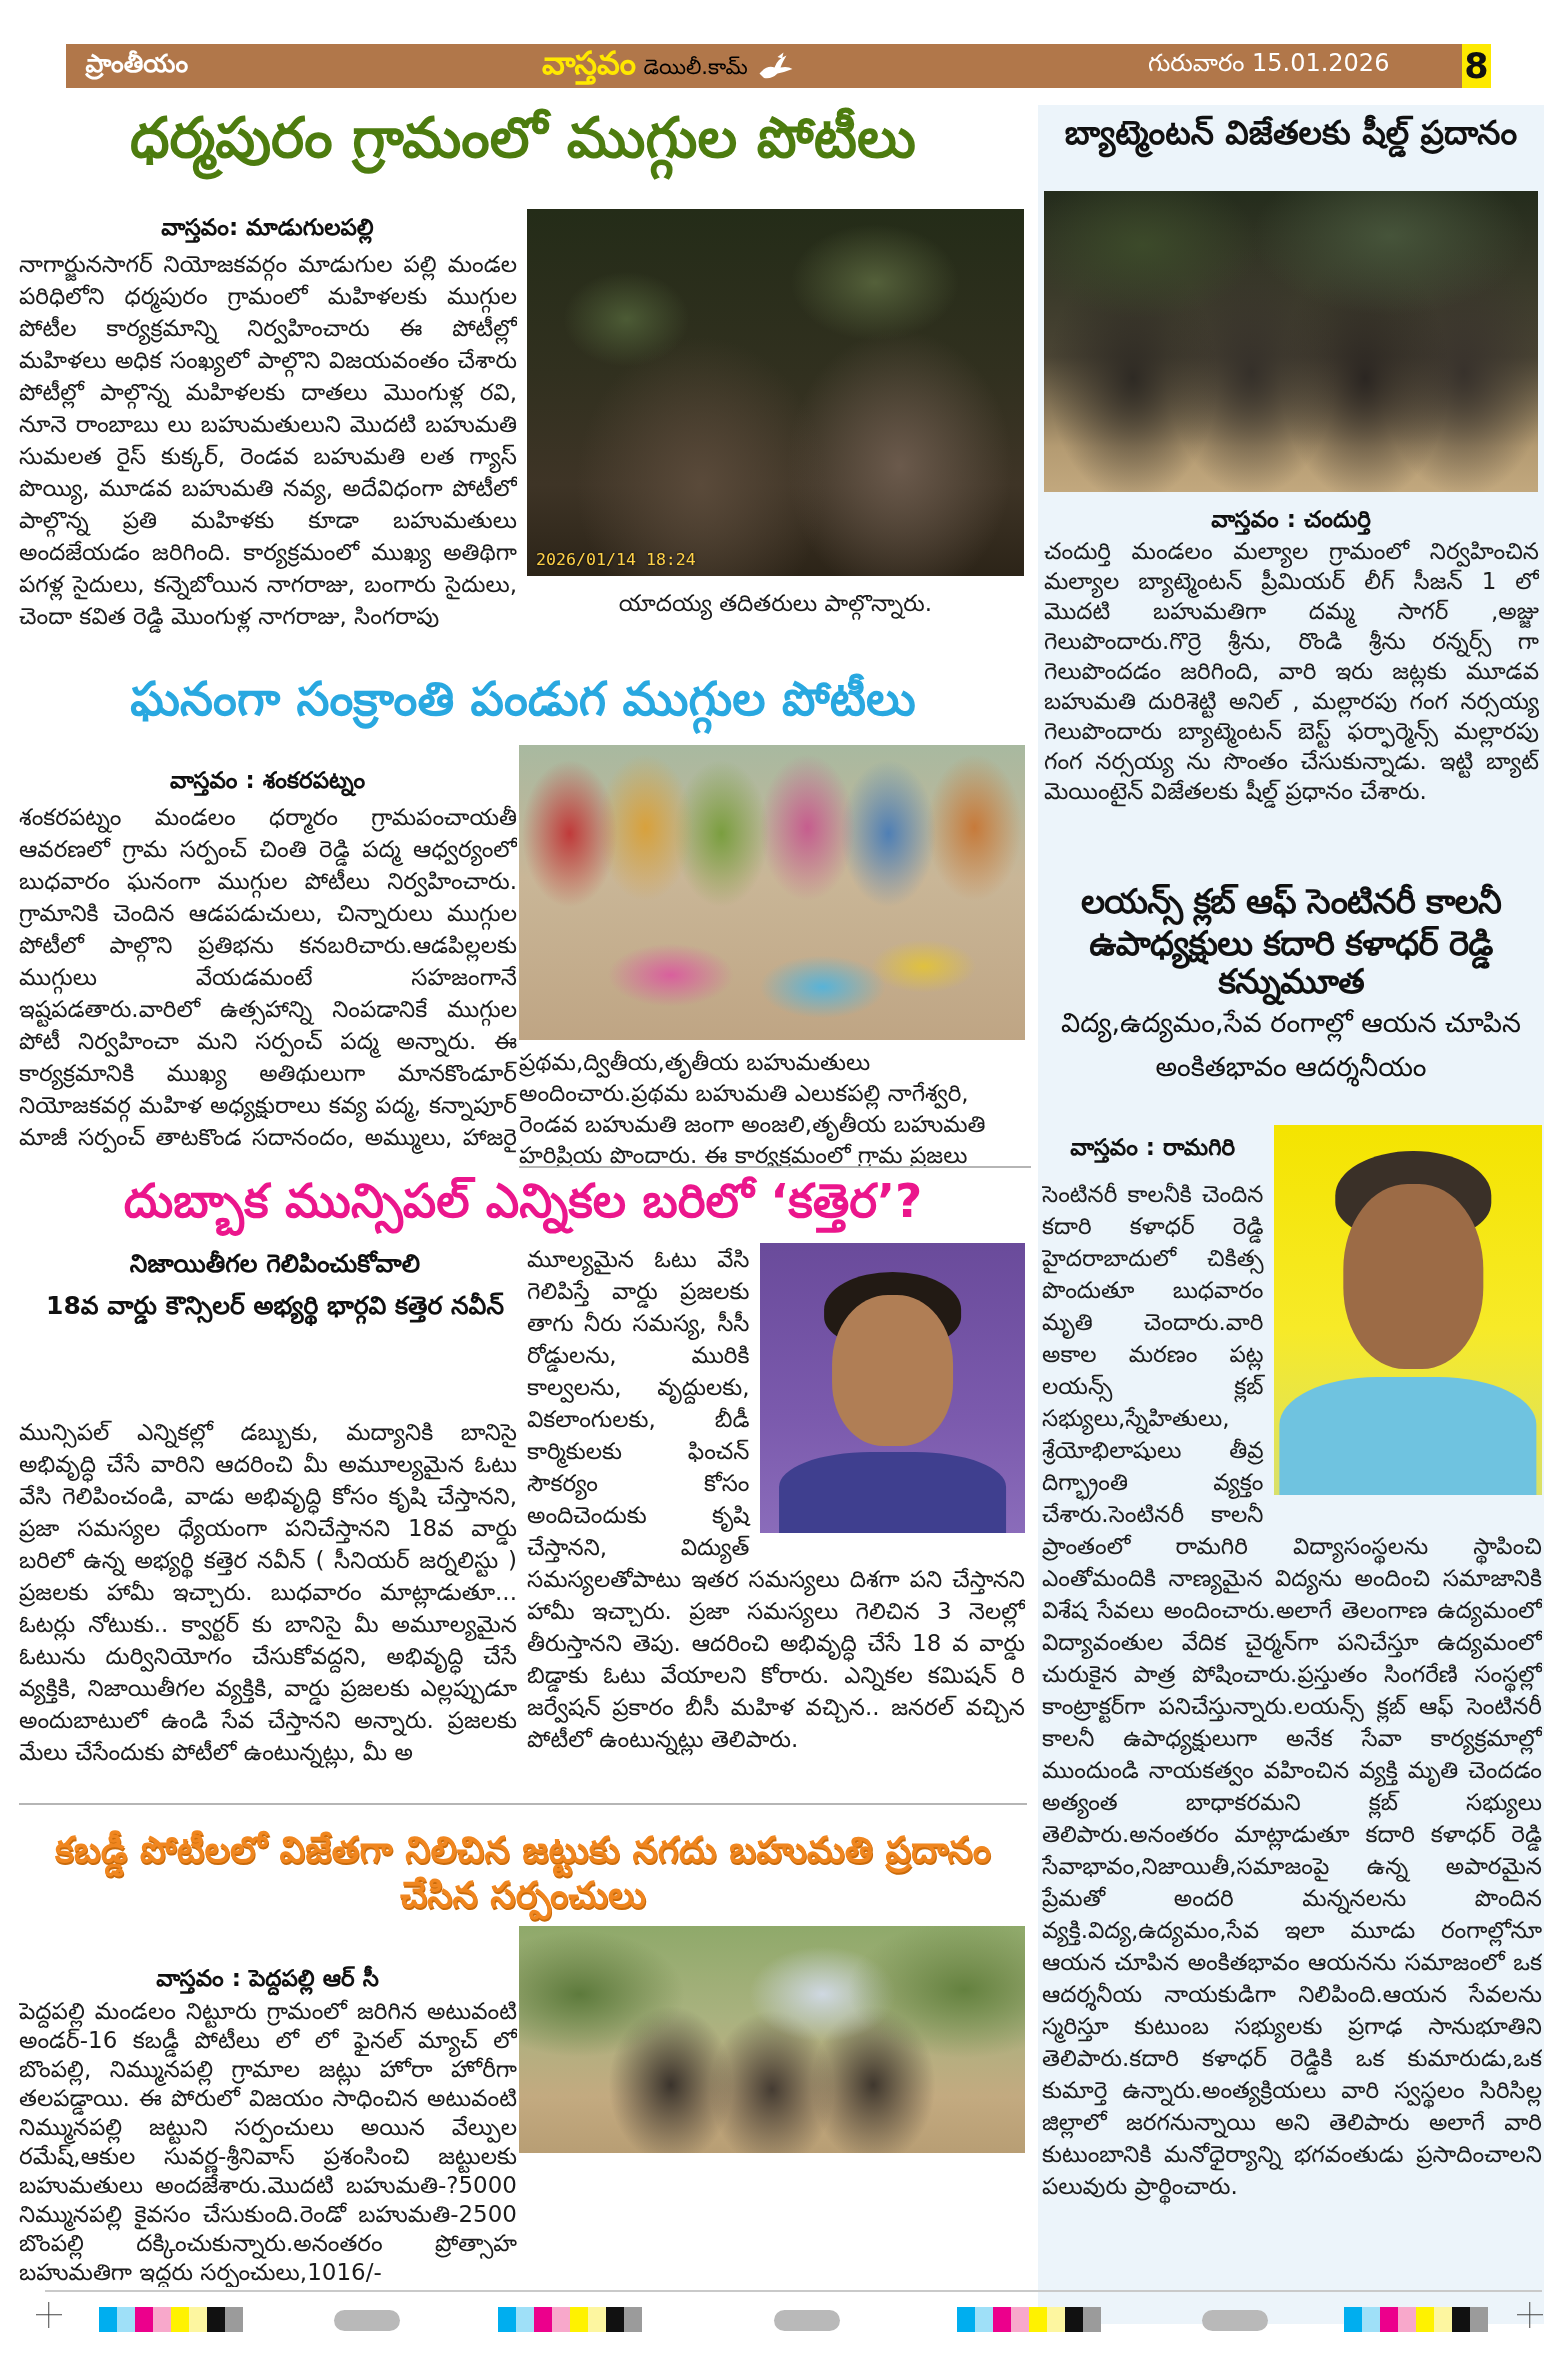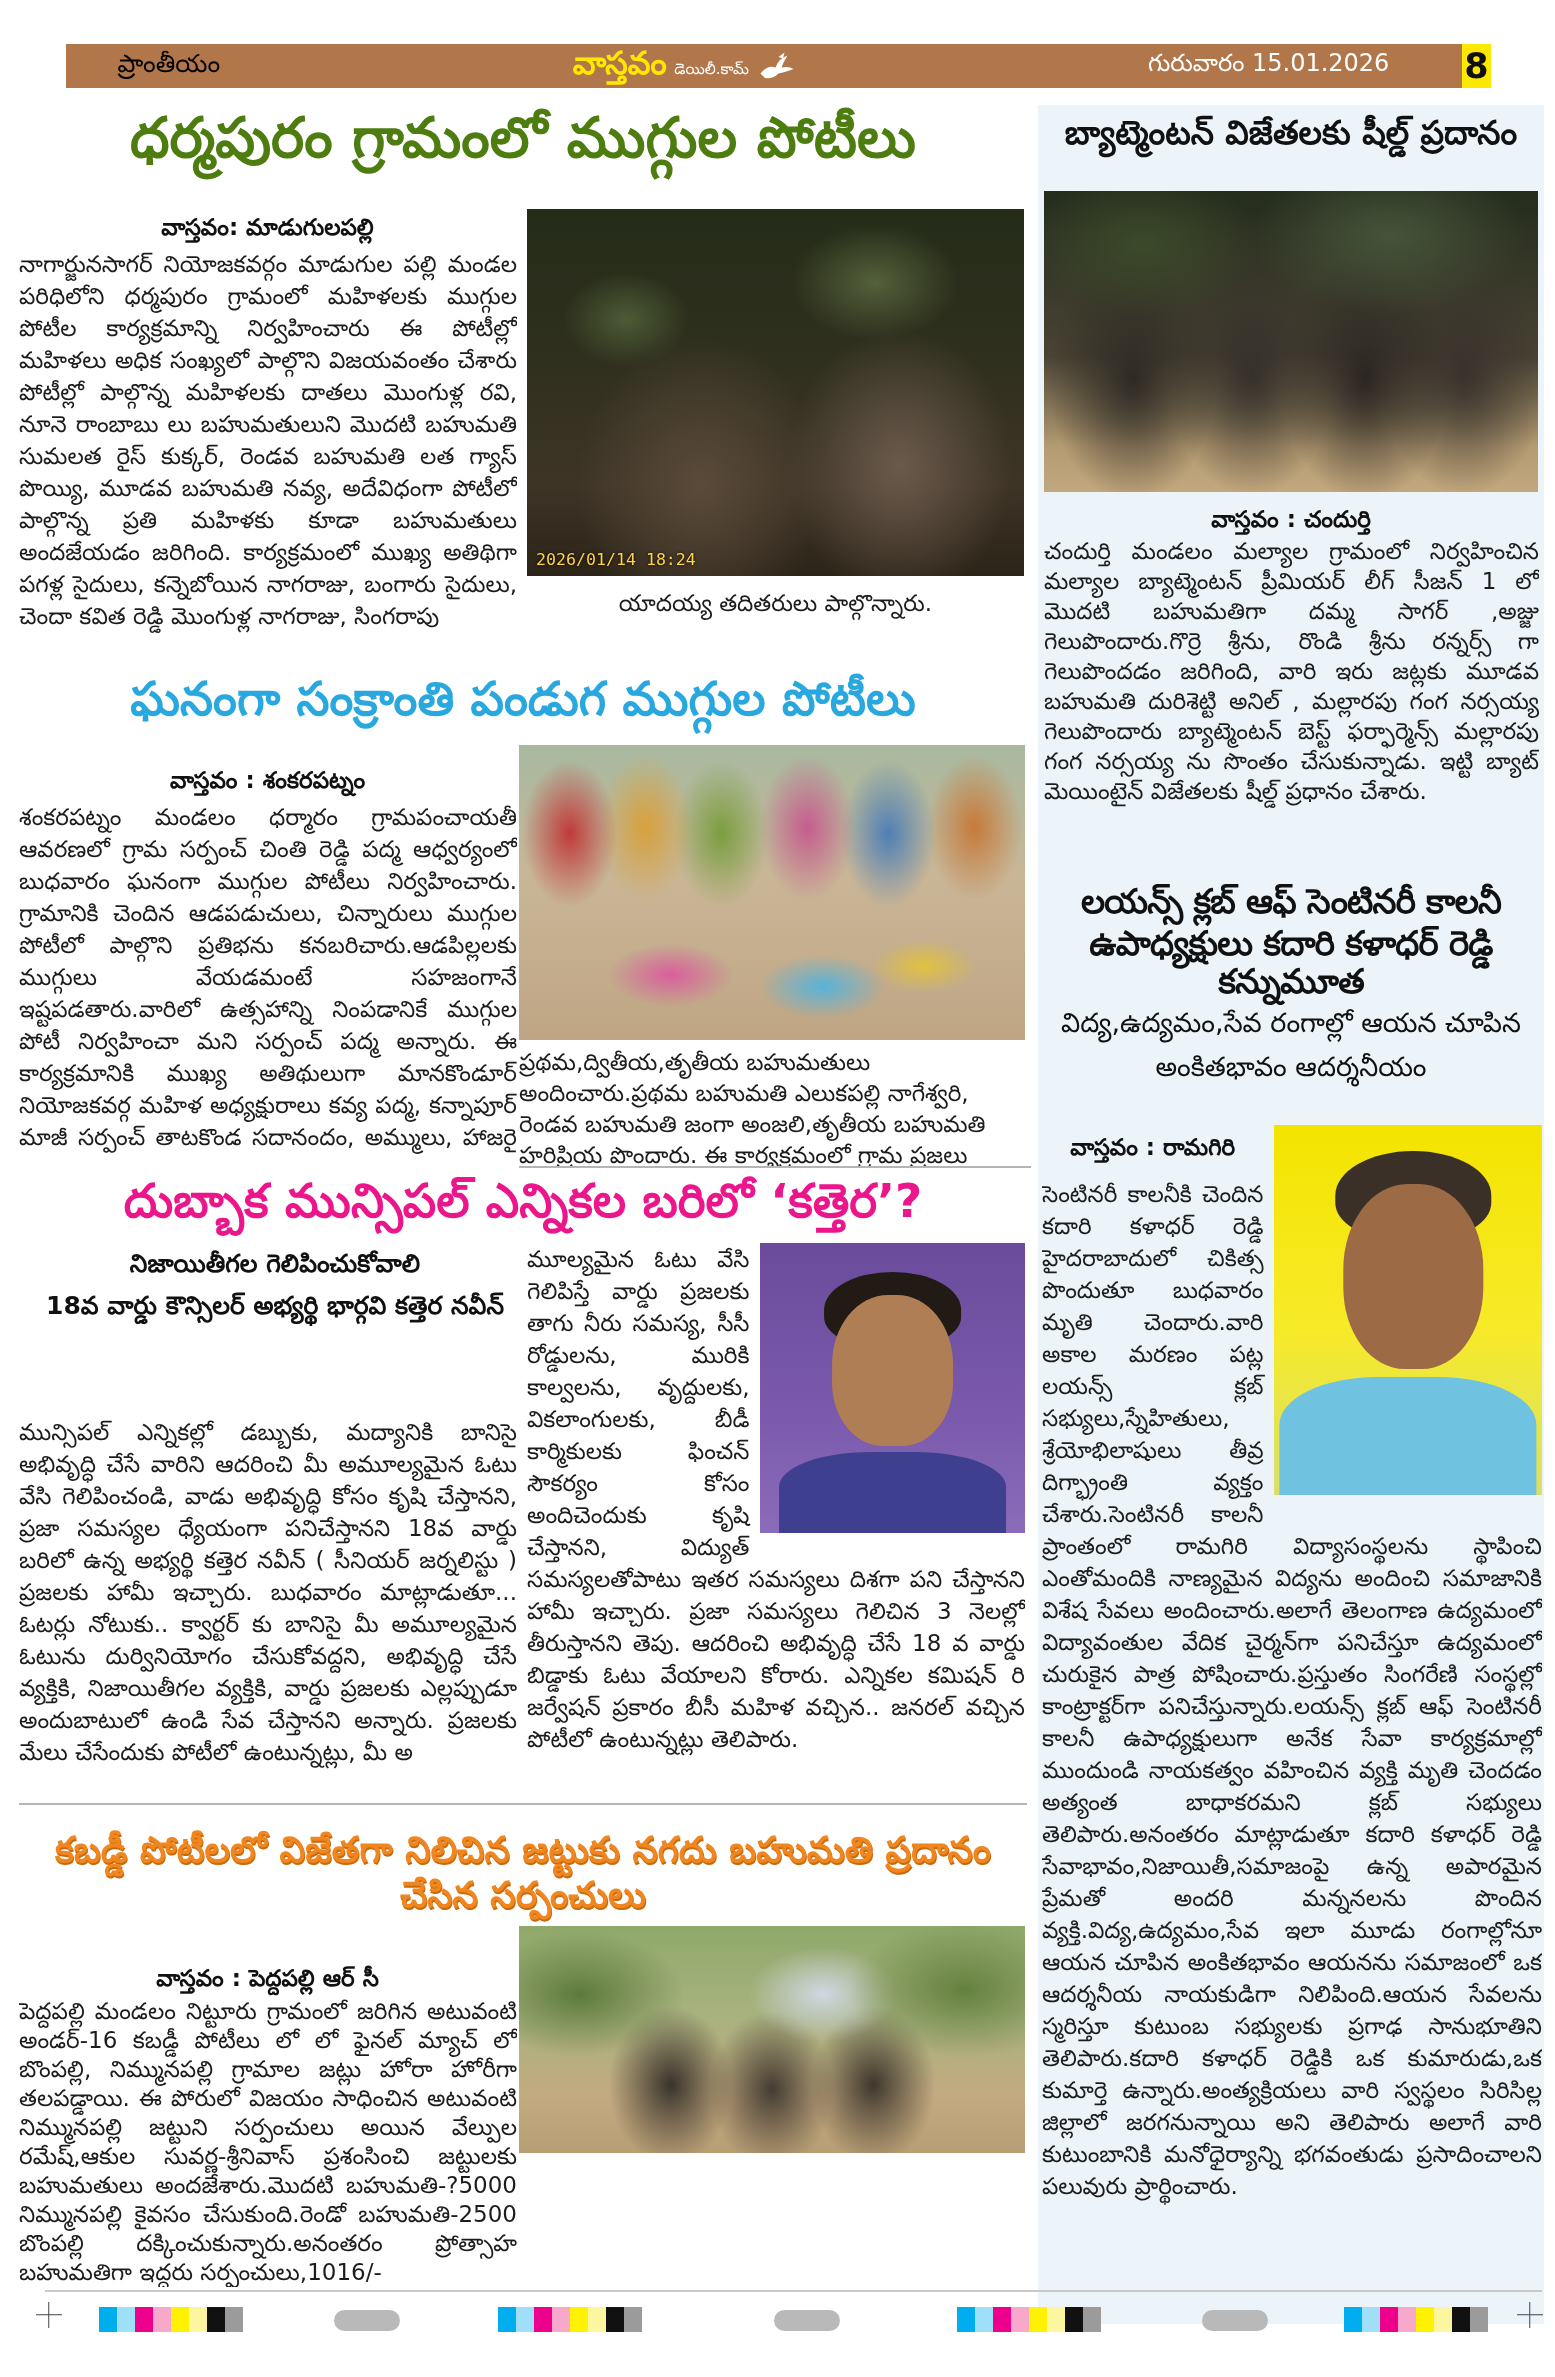--- a/index.html
+++ b/index.html
@@ -2,24 +2,24 @@
 <html style="font-size:12px"><head>
 <meta charset="utf-8">
 <style>
   html,body{margin:0;padding:0;background:#fff;}
   .page{position:relative;width:1555px;height:2377px;background:#ffffff;overflow:hidden;
         font-family:"DejaVu Sans","Liberation Sans",sans-serif;color:#222;}
   .abs{position:absolute;}
   
   .masthead{left:66px;top:44px;width:1396px;height:44px;background:#b1774a;
             display:flex;align-items:center;justify-content:space-between;padding:0 19.6px;box-sizing:border-box;}
-  .masthead .section{color:#000000;font-size:25px;font-weight:normal;margin-left:32px;}
+  .masthead .section{color:#ffffff;font-size:25px;font-weight:bold;}
   .brand-wrap{display:flex;align-items:baseline;gap:7.5px;}
   .brand-main{color:#ffe800;font-size:32px;font-weight:bold;}
-  .brand-suffix{color:#ffffff;font-size:15px;}
+  .brand-suffix{color:#000000;font-size:21px;}
   .masthead .date{color:#fff;font-size:24px;margin-right:53px;}
   .pagenum-box{left:1462px;top:44px;width:29px;height:44px;background:#fde900;
                display:flex;align-items:center;justify-content:center;font-size:35px;font-weight:bold;color:#111;}
   .bird{width:39px;height:30px;align-self:center;}
   
   .hl{font-weight:bold;text-align:center;line-height:1.12;}
   .hl-red{color:#4d7c0f;font-size:56px;}
   .hl-blue{color:#29a8e0;font-size:47px;}
   .hl-magenta{color:#eb168c;font-size:47px;}
   .hl-orange{color:#f0861f;font-size:36px;text-shadow:0.8px 1.5px 0 #c96a0a;}

